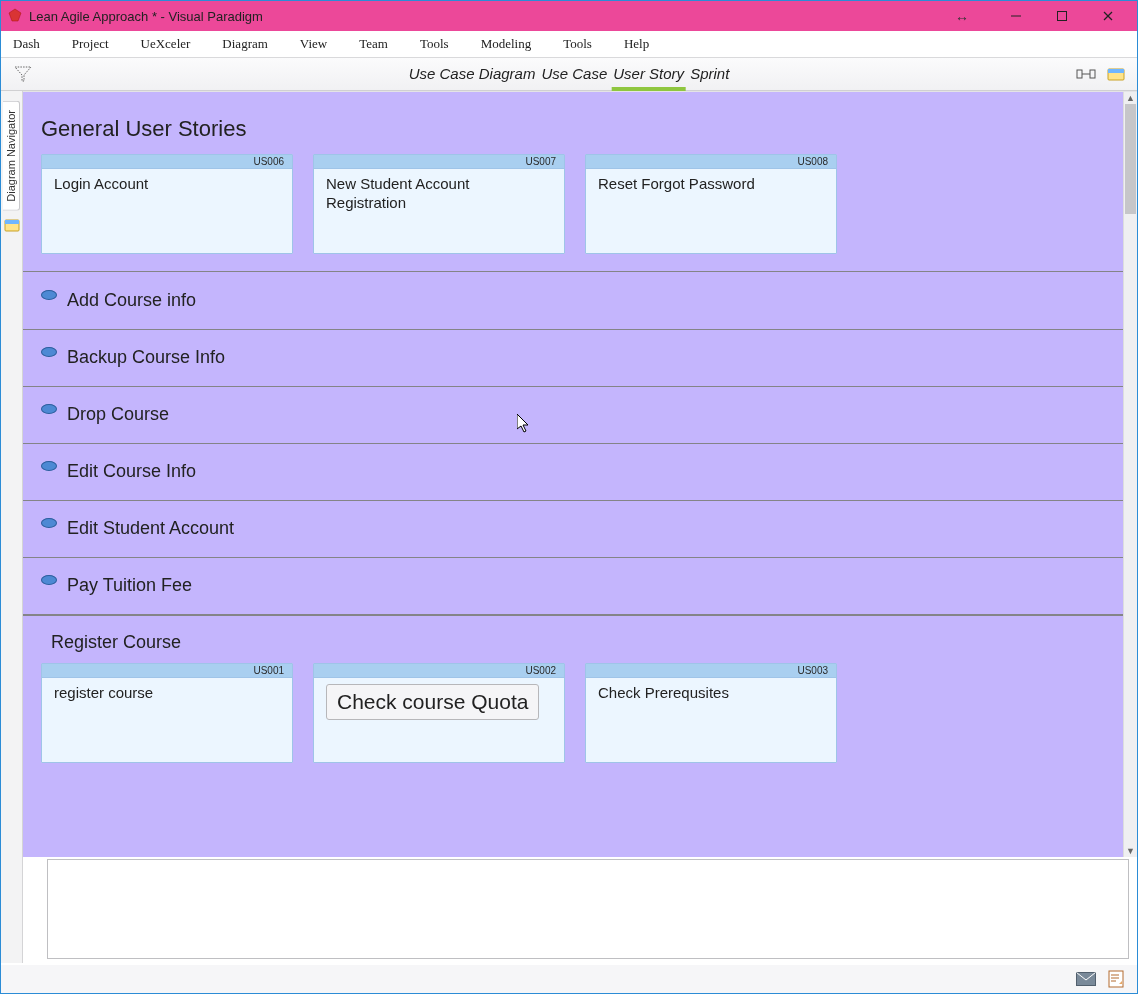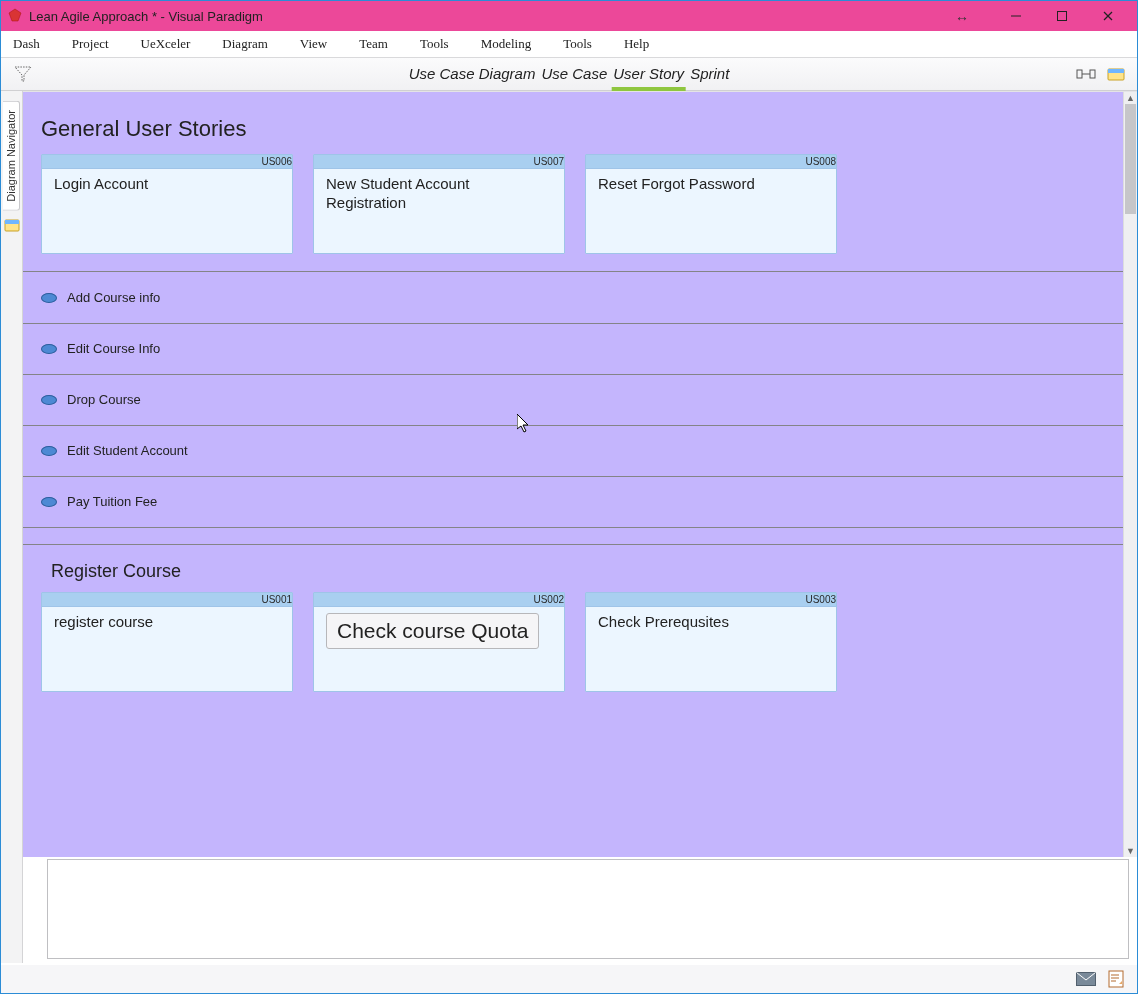--- a/index.html
+++ b/index.html
@@ -35,28 +35,28 @@
 
   .canvas-wrap { flex:1; position:relative; background:#fff; display:flex; flex-direction:column; }
   .canvas-scroll { flex:1; overflow:hidden; position:relative; border-top:1px solid #e4e4e6; }
   .canvas { position:absolute; left:0; top:0; right:14px; bottom:0; background:#c4b5fd; overflow:hidden; }
 
   .section-title { font-size: 22px; color:#222; padding: 24px 18px 12px; }
 
   .cards { display:flex; gap:20px; padding: 0 18px 18px; flex-wrap:wrap; }
   .card { width: 252px; height: 100px; background:#ecf6ff; border:1px solid #9fc4e8; border-radius:1px; position:relative; }
   .card .card-header { height:14px; background:#a9cff0; border-bottom:1px solid #9fc4e8; position:relative; }
-  .card .card-id { position:absolute; right:0; top:0; font-size:10px; color:#2a2a2a; line-height:14px; }
+  .card .card-id { position:absolute; right:8px; top:0; font-size:10px; color:#2a2a2a; line-height:14px; }
   .card .card-body { padding: 6px 12px; font-size:15px; color:#222; line-height:1.25; }
   .card .tag { display:inline-block; border:1px solid #b7b7ba; background:#f5f5f7; border-radius:3px; padding: 4px 10px; font-size:21px; }
 
-  .row { border-top:1px solid #848487; border-bottom:1px solid #848487; margin-top:-1px; padding: 18px 18px; display:flex; align-items:center; gap:10px; font-size:13px; color:#222; }
+  .row { border-top:1px solid #848487; border-bottom:1px solid #848487; margin-top:-1px; padding: 18px 18px; display:flex; align-items:flex-start; gap:10px; font-size:18px; color:#222; }
   .row + .row { border-top: none; }
   .row .ellipse { width:16px; height:10px; border-radius: 50%; background:#4d89d4; border:1px solid #2b5e9d; flex:0 0 auto; }
-  .row-section { border-top:1px solid #848487; padding-top: 16px; margin-top: 16px; }
+  .row-section { border-top:1px solid #848487; padding-top: 16px; }
   .row-section .row-head { display:flex; align-items:center; gap:10px; font-size:18px; padding: 0 18px 10px; }
 
   
   .vscroll { position:absolute; top:0; right:0; width:14px; bottom:0; background:#efeff1; border-left:1px solid #dcdcde; }
   .vscroll .thumb { position:absolute; left:1px; right:1px; top:12px; height:110px; background:#c6c6c9; border-radius:0; }
   .vscroll .arrow { position:absolute; left:0; right:0; height:12px; display:flex; align-items:center; justify-content:center; font-size:9px; color:#666; }
   .vscroll .arrow.up { top:0; } .vscroll .arrow.down { bottom:0; }
 
   
   .desc-panel { height: 100px; background:#fff; border:1px solid #bfbfc2; margin: 2px 8px 4px 24px; }
@@ -177,25 +177,29 @@
             <div class="card-body">Reset Forgot Password</div>
           </div>
         </div>
 
         <div class="row">
             <span class="ellipse"></span>
             <span>Add Course info</span>
           </div>
         <div class="row">
             <span class="ellipse"></span>
+            <span>Backup Course Info</span>
+          </div>
+        <div class="row">
+            <span class="ellipse"></span>
+            <span>Drop Course</span>
+          </div>
+        <div class="row">
+            <span class="ellipse"></span>
             <span>Edit Course Info</span>
-          </div>
-        <div class="row">
-            <span class="ellipse"></span>
-            <span>Drop Course</span>
           </div>
         <div class="row">
             <span class="ellipse"></span>
             <span>Edit Student Account</span>
           </div>
         <div class="row">
             <span class="ellipse"></span>
             <span>Pay Tuition Fee</span>
           </div>
 

